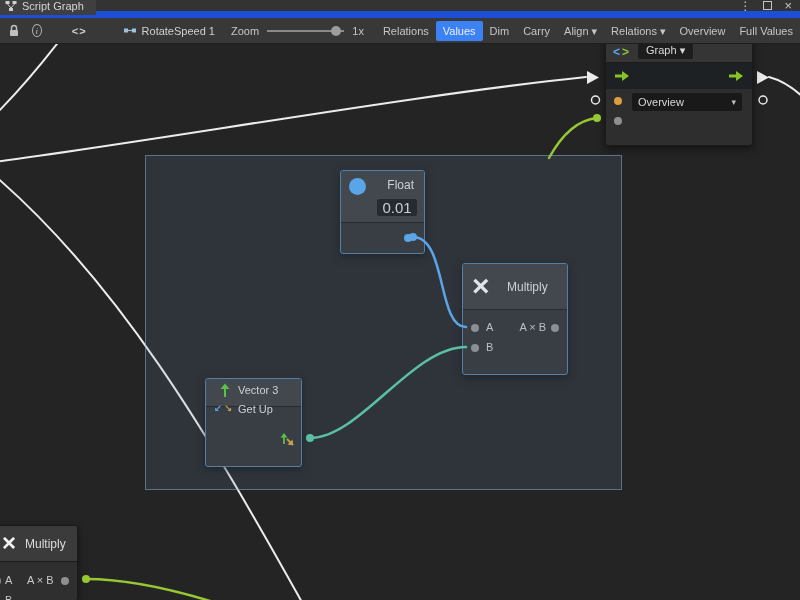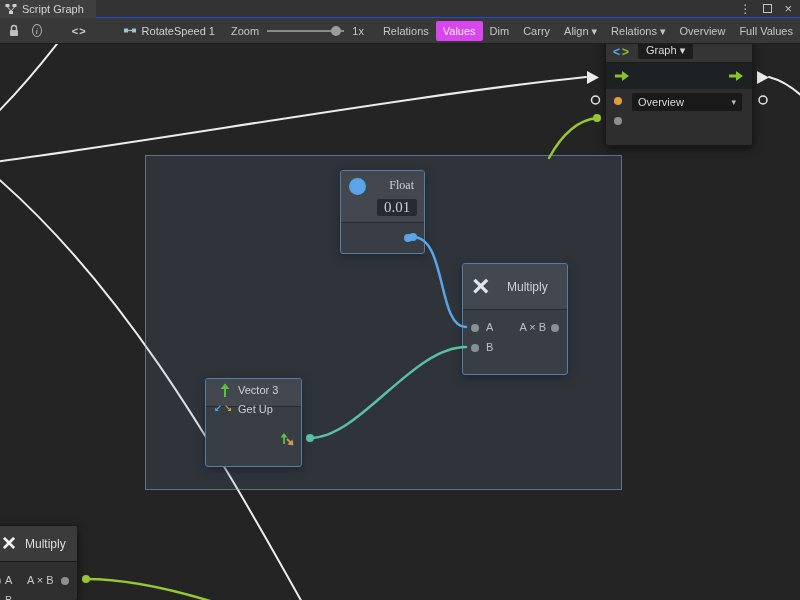--- a/index.html
+++ b/index.html
@@ -4,21 +4,21 @@
 <style>
   * { box-sizing: border-box; }
   html,body { margin:0; padding:0; }
   body {
     width:800px; height:600px; position:relative; overflow:hidden;
     background:#242424; font-family:"Liberation Sans","DejaVu Sans",sans-serif;
     color:#c8c8c8; user-select:none;
   }
   
   .titlebar { position:absolute; top:0; left:0; width:800px; height:18px;
-    background:#333333; border-bottom:1px solid #1d4ed8;
+    background:#333333; border-bottom:7px solid #1d4ed8;
     display:flex; align-items:center; font-size:11px; color:#d4d4d4; }
   .tab { display:flex; align-items:center; gap:5px; background:#3f3f3f;
     height:18px; padding:0 12px 0 5px; }
   .win-controls { margin-left:auto; display:flex; align-items:center; gap:12px;
     padding-right:8px; color:#c4c4c4; }
   .maxbox { width:9px; height:9px; border:1px solid #c4c4c4; display:inline-block; }
   .kebab { font-size:12px; }
   .closex { font-size:13px; }
   
   .toolbar { position:absolute; top:18px; left:0; width:800px; height:26px;
@@ -32,21 +32,21 @@
   .code { margin-left:30px; font-weight:bold; letter-spacing:1px; color:#cfcfcf; }
   .machine { margin-left:36px; display:inline-flex; }
   .graph-ref { margin-left:5px; color:#d0d0d0; }
   .zoom-label { margin-left:16px; }
   .zoom-track { margin-left:8px; width:110px; height:2px; background:#8a8a8a; position:relative; }
   .zoom-handle { position:absolute; right:3px; top:-4px; width:10px; height:10px;
     border-radius:50%; background:#9c9c9c; }
   .zoom-factor { margin-left:8px; }
   .tb-buttons { margin-left:12px; display:flex; align-items:center; }
   .tb-btn { padding:0 7px; height:20px; line-height:20px; flex-shrink:0; border-radius:2px; }
-  .tb-btn.active { background:#d946ef; color:#f0f0f0;text-align:center; }
+  .tb-btn.active { background:#3b82f6; color:#f0f0f0;text-align:center; }
   
   .canvas { position:absolute; top:44px; left:0; width:800px; height:556px;
     background:#242424; overflow:hidden; }
   svg.layer { position:absolute; left:0; top:0; pointer-events:none; }
   .layer-back { z-index:1; } .layer-front { z-index:20; }
   .selection { position:absolute; left:145px; top:111px; width:477px; height:335px;
     background:rgba(108,150,190,.15); border:1px solid rgba(140,175,210,.5);
     z-index:30; pointer-events:none; }
   
   .node { position:absolute; background:#2f2f2f; border:1px solid #191919;
@@ -130,21 +130,21 @@
     <path d="M -6 118 C 160 96, 420 50, 586 33" stroke-width="2" stroke="#ececec"></path>
     <path d="M -6 131 C 118 238, 206 386, 303 560" stroke-width="2" stroke="#ececec"></path>
     <path d="M 769 33 C 784 37, 796 46, 806 56" stroke-width="2" stroke="#ececec"></path>
     <polygon points="587,27 587,40 599,33.5" fill="#ececec"></polygon>
     <polygon points="757,27 757,40 769,33.5" fill="#ececec"></polygon>
     <circle cx="595.5" cy="56" r="4" stroke-width="1.5" stroke="#ececec"></circle>
     <circle cx="763" cy="56" r="4" stroke-width="1.5" stroke="#ececec"></circle>
   </svg>
 
   <div class="node selected" style="left:340px; top:126px; width:85px; height:84px;">
-    <div class="nheader" style="height:52px;font-family:Liberation Serif, serif;">
+    <div class="nheader" style="height:52px;">
       <span style="position: absolute; left: 8px; top: 7px; width: 17px; height: 17px; border-radius: 50%; background: rgb(88, 168, 240);"></span>
       <span class="nlabel" style="right:10px; top:7px;">Float</span>
       <span class="value-field" style="right:7px; top:28px; width:40px; height:17px; line-height:17px;">0.01</span>
     </div>
     <span class="port" style="right: 12px; top: 63px; background: rgb(88, 168, 240);"></span>
   </div>
 
   <div class="node selected" style="left:462px; top:219px; width:106px; height:112px;">
     <div class="nheader" style="height:46px;">
       <span class="xglyph" style="left:9px; top:2px; font-size:30px; line-height:40px;">×</span>

